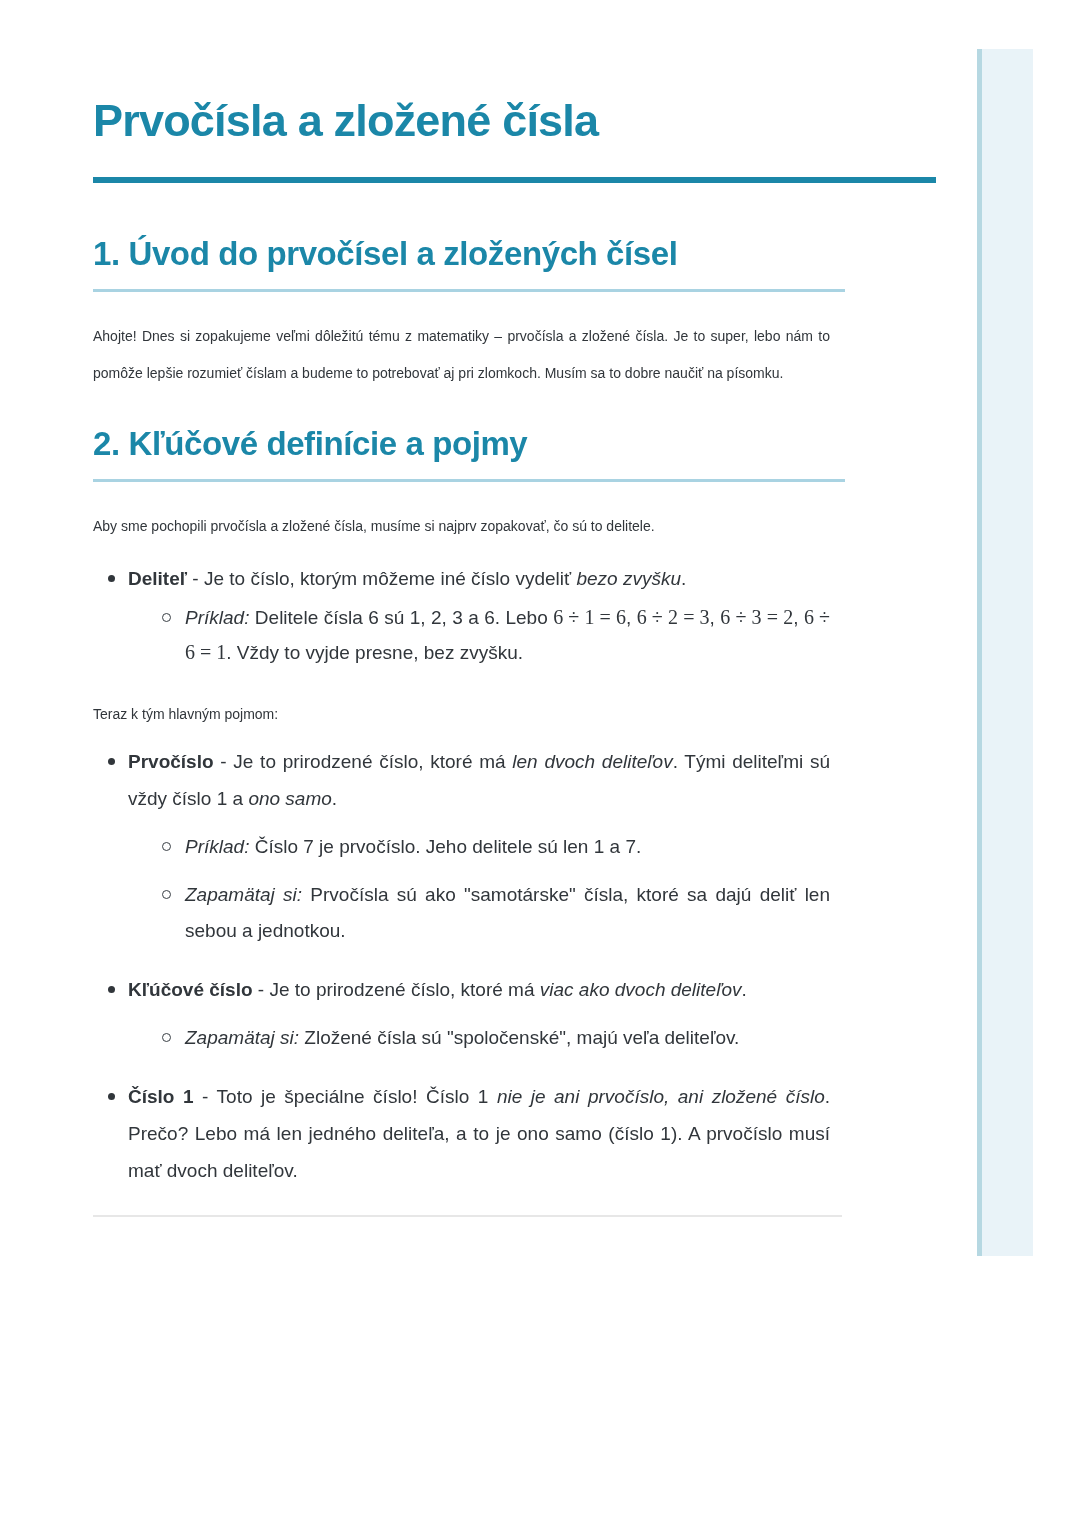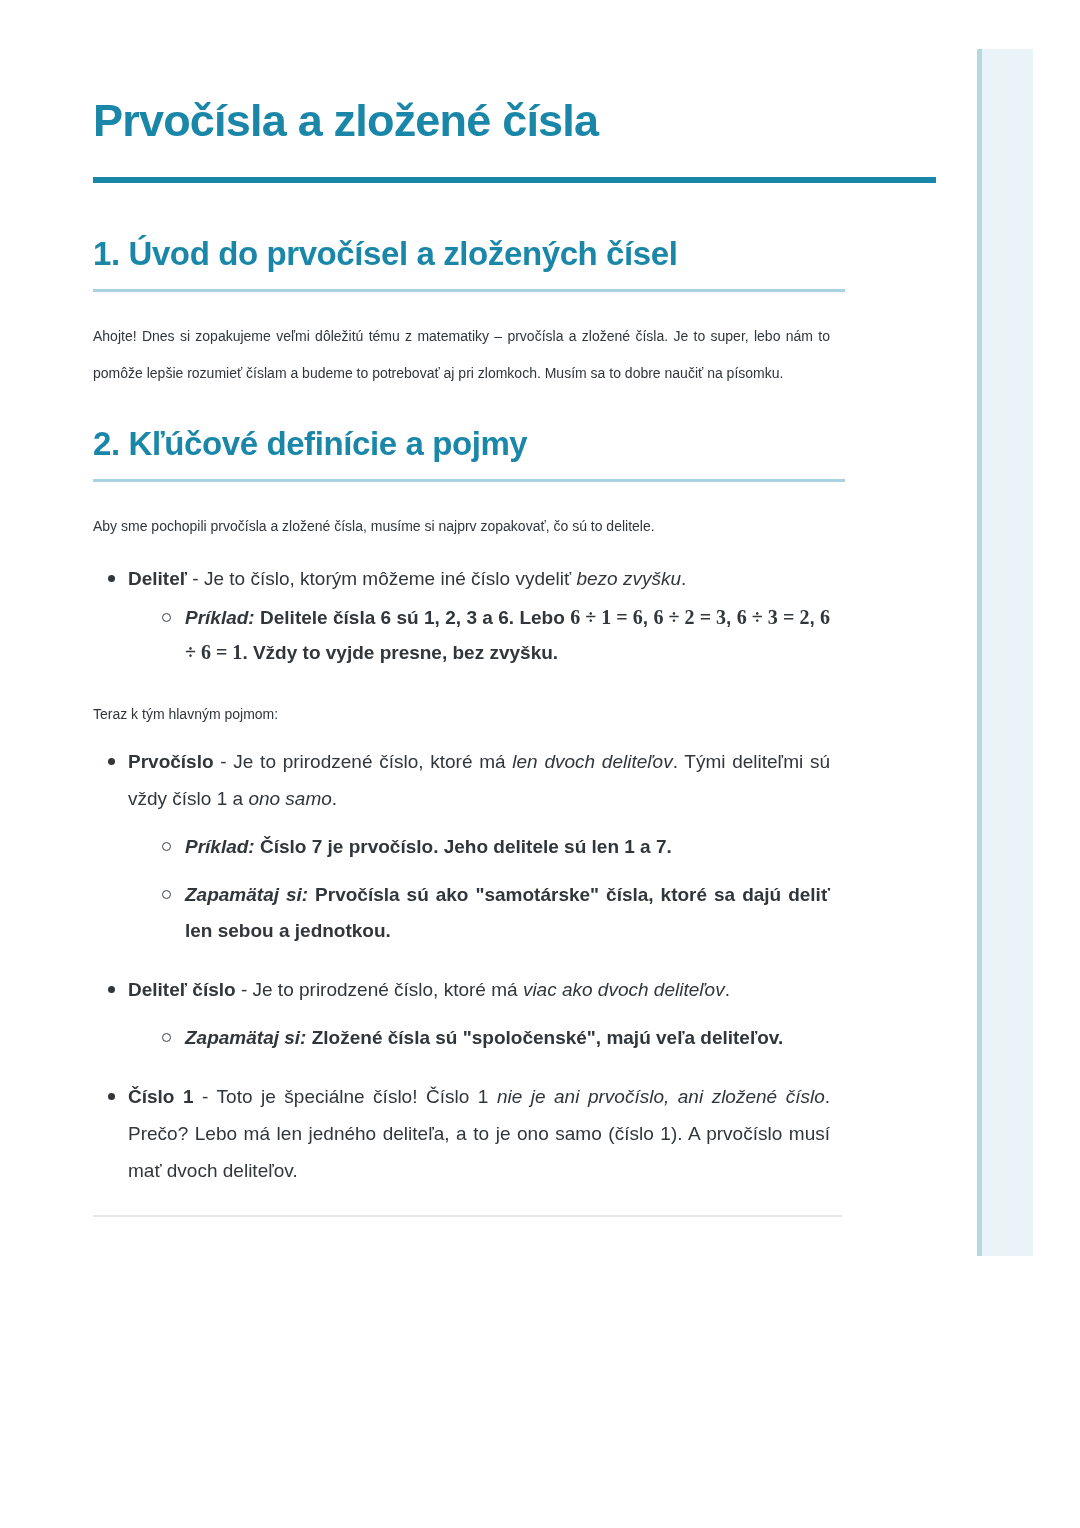--- a/index.html
+++ b/index.html
@@ -61,21 +61,21 @@
     font-size:19px;line-height:37px;
     text-align:justify;
   }
   li.li1::before{
     content:"";
     position:absolute;left:15px;top:15px;
     width:7px;height:7px;border-radius:50%;
     background:var(--text);
   }
   .term + .term{margin-top:22px;}
-  ul.sub{list-style:none;font-weight:bold;}
+  ul.sub{list-style:none;}
   li.li2{
     position:relative;
     padding-left:29px;margin-left:28px;
     font-size:19px;line-height:36px;
     margin-top:12px;
     text-align:justify;
   }
   li.li2::before{
     content:"";
     position:absolute;left:6px;top:13px;
@@ -153,21 +153,21 @@
             <li class="li2">
               <span><span class="seg-i">Príklad:</span><span> Číslo 7 je prvočíslo. Jeho delitele sú len 1 a 7.</span></span>
             </li>
             <li class="li2">
               <span><span class="seg-i">Zapamätaj si:</span><span> Prvočísla sú ako "samotárske" čísla, ktoré sa dajú deliť len sebou a jednotkou.</span></span>
             </li>
           </ul>
         </li>
 
         <li class="li1 term">
-          <span><span class="seg-b">Deliteľ číslo</span><span> - Je to prirodzené číslo, ktoré má </span><span class="seg-i">viac ako dvoch deliteľov</span><span>.</span></span>
+          <span><span class="seg-b">Kľúčové číslo</span><span> - Je to prirodzené číslo, ktoré má </span><span class="seg-i">viac ako dvoch deliteľov</span><span>.</span></span>
           <ul class="sub">
             <li class="li2">
               <span><span class="seg-i">Zapamätaj si:</span><span> Zložené čísla sú "spoločenské", majú veľa deliteľov.</span></span>
             </li>
           </ul>
         </li>
 
         <li class="li1 term">
           <span><span class="seg-b">Číslo 1</span><span> - Toto je špeciálne číslo! Číslo 1 </span><span class="seg-i">nie je ani prvočíslo, ani zložené číslo</span><span>. Prečo? Lebo má len jedného deliteľa, a to je ono samo (číslo 1). A prvočíslo musí mať dvoch deliteľov.</span></span>
         </li>

